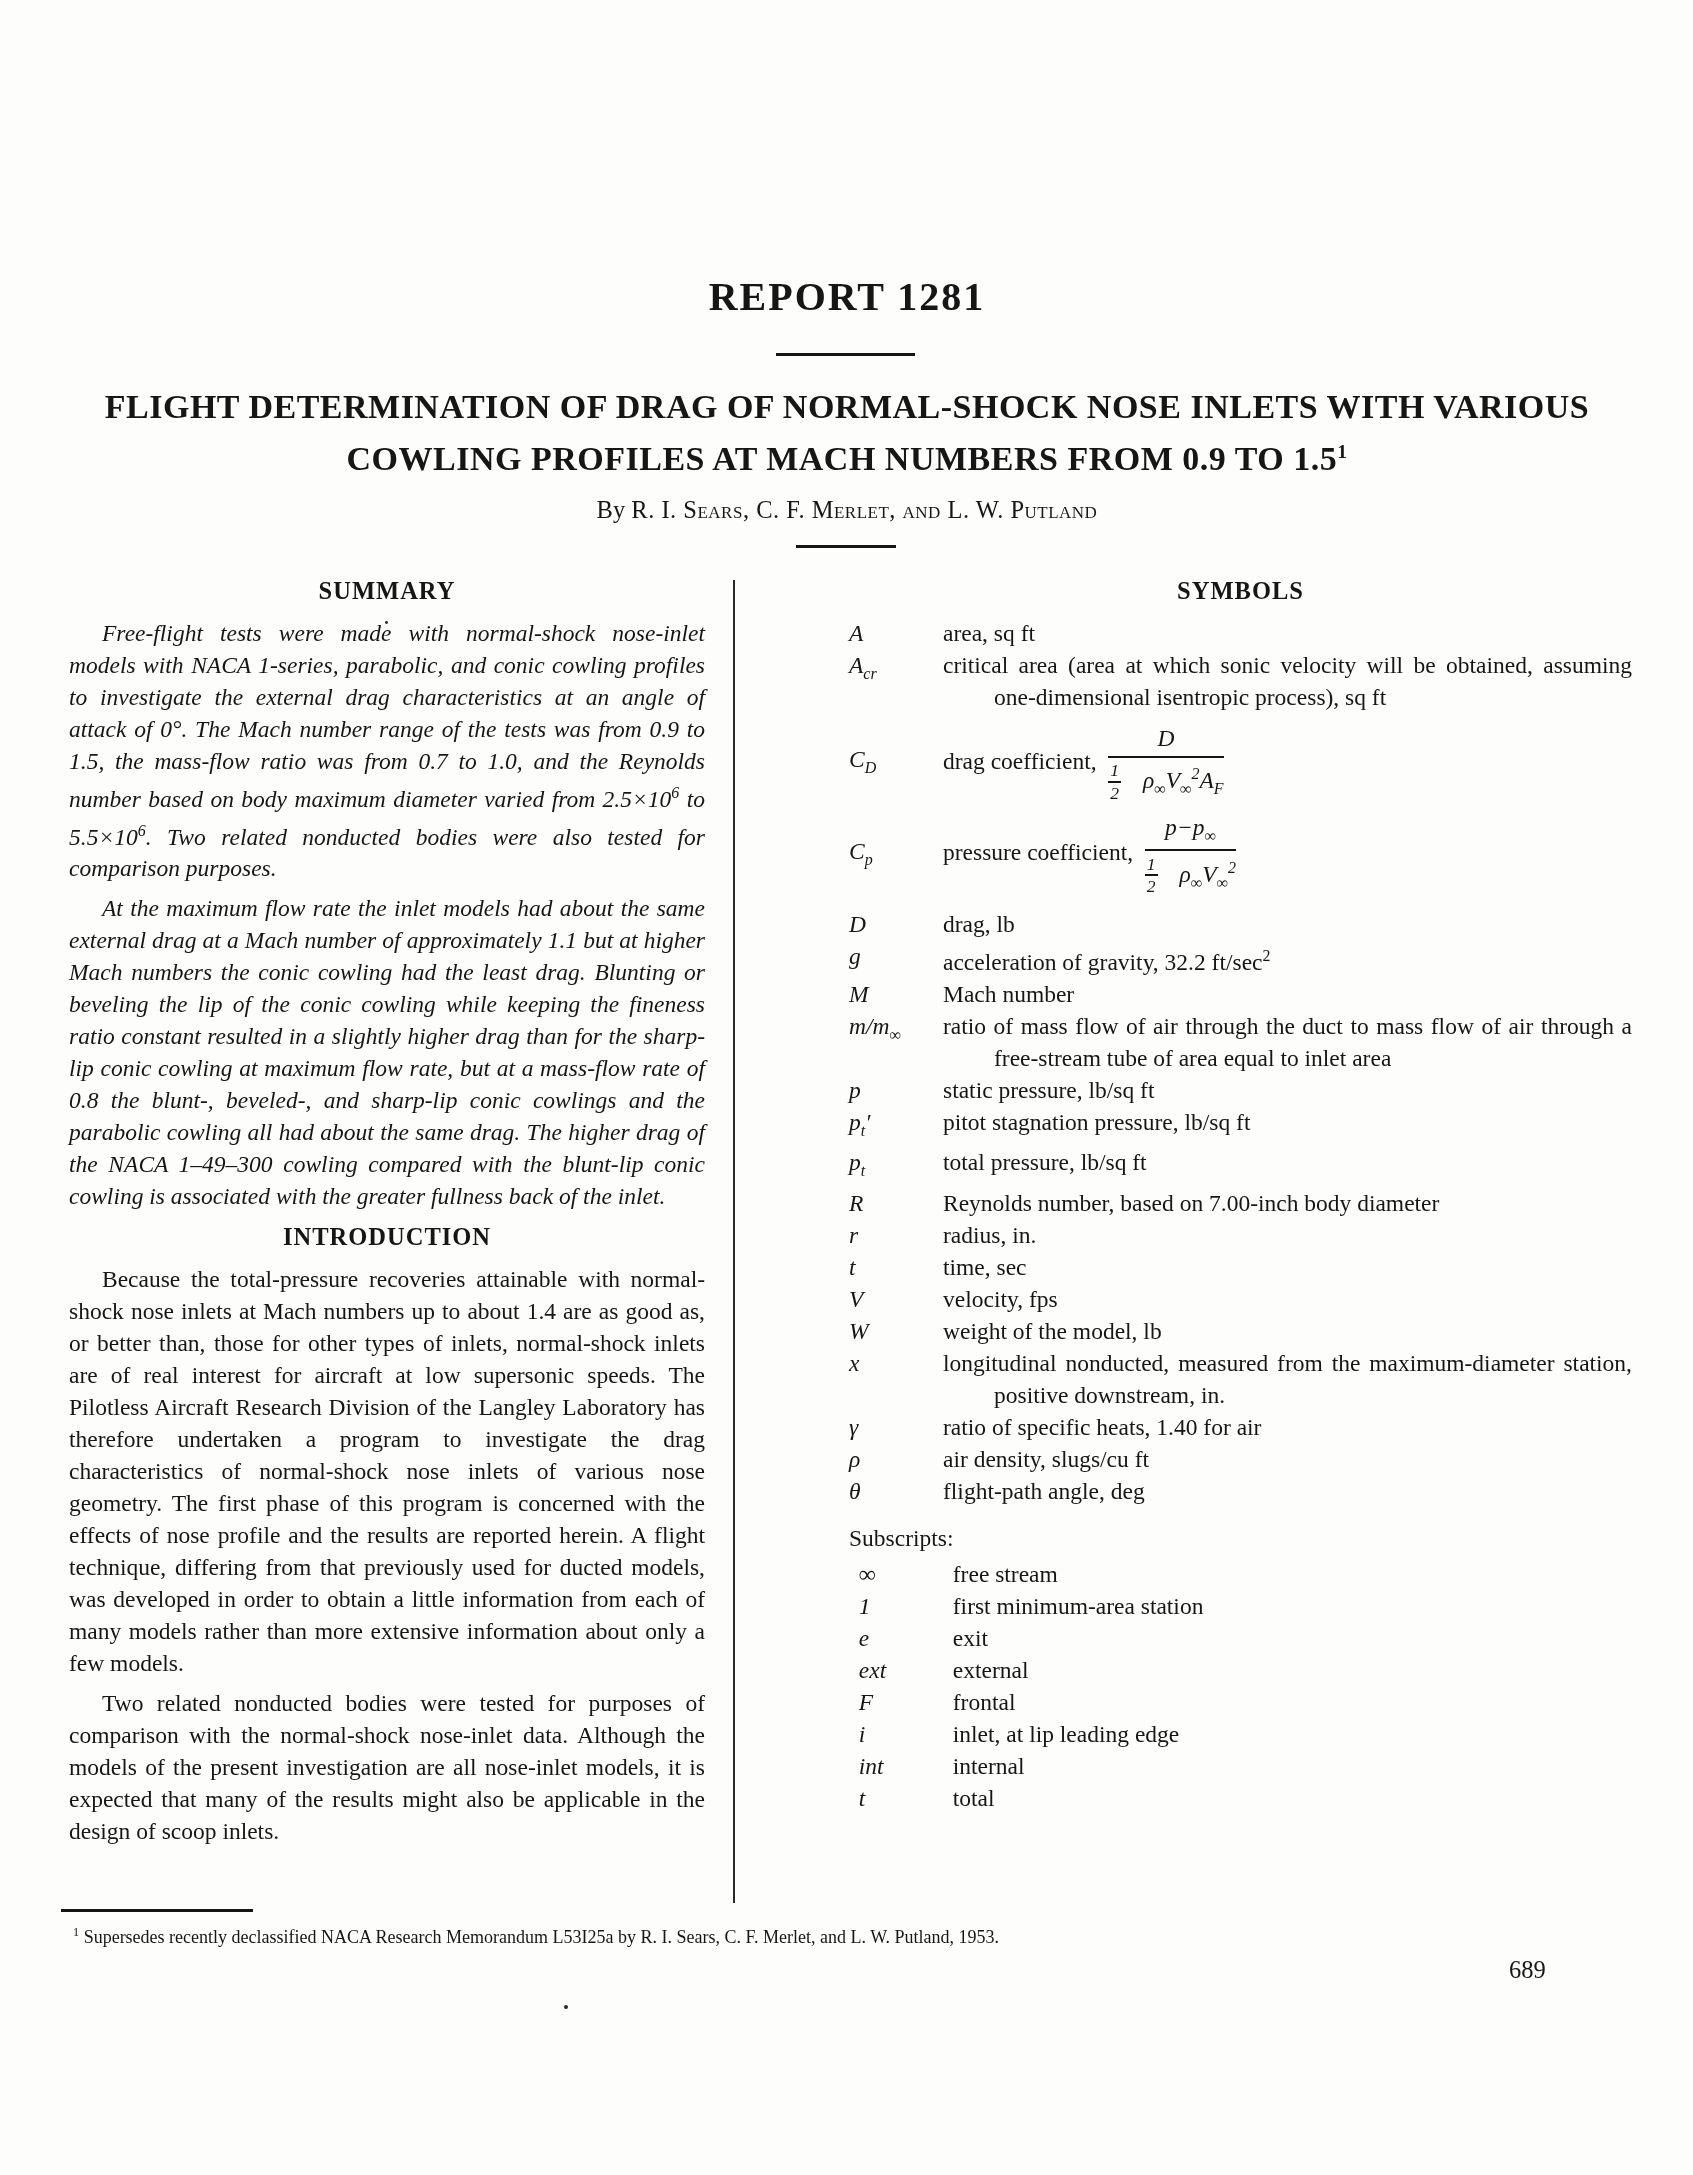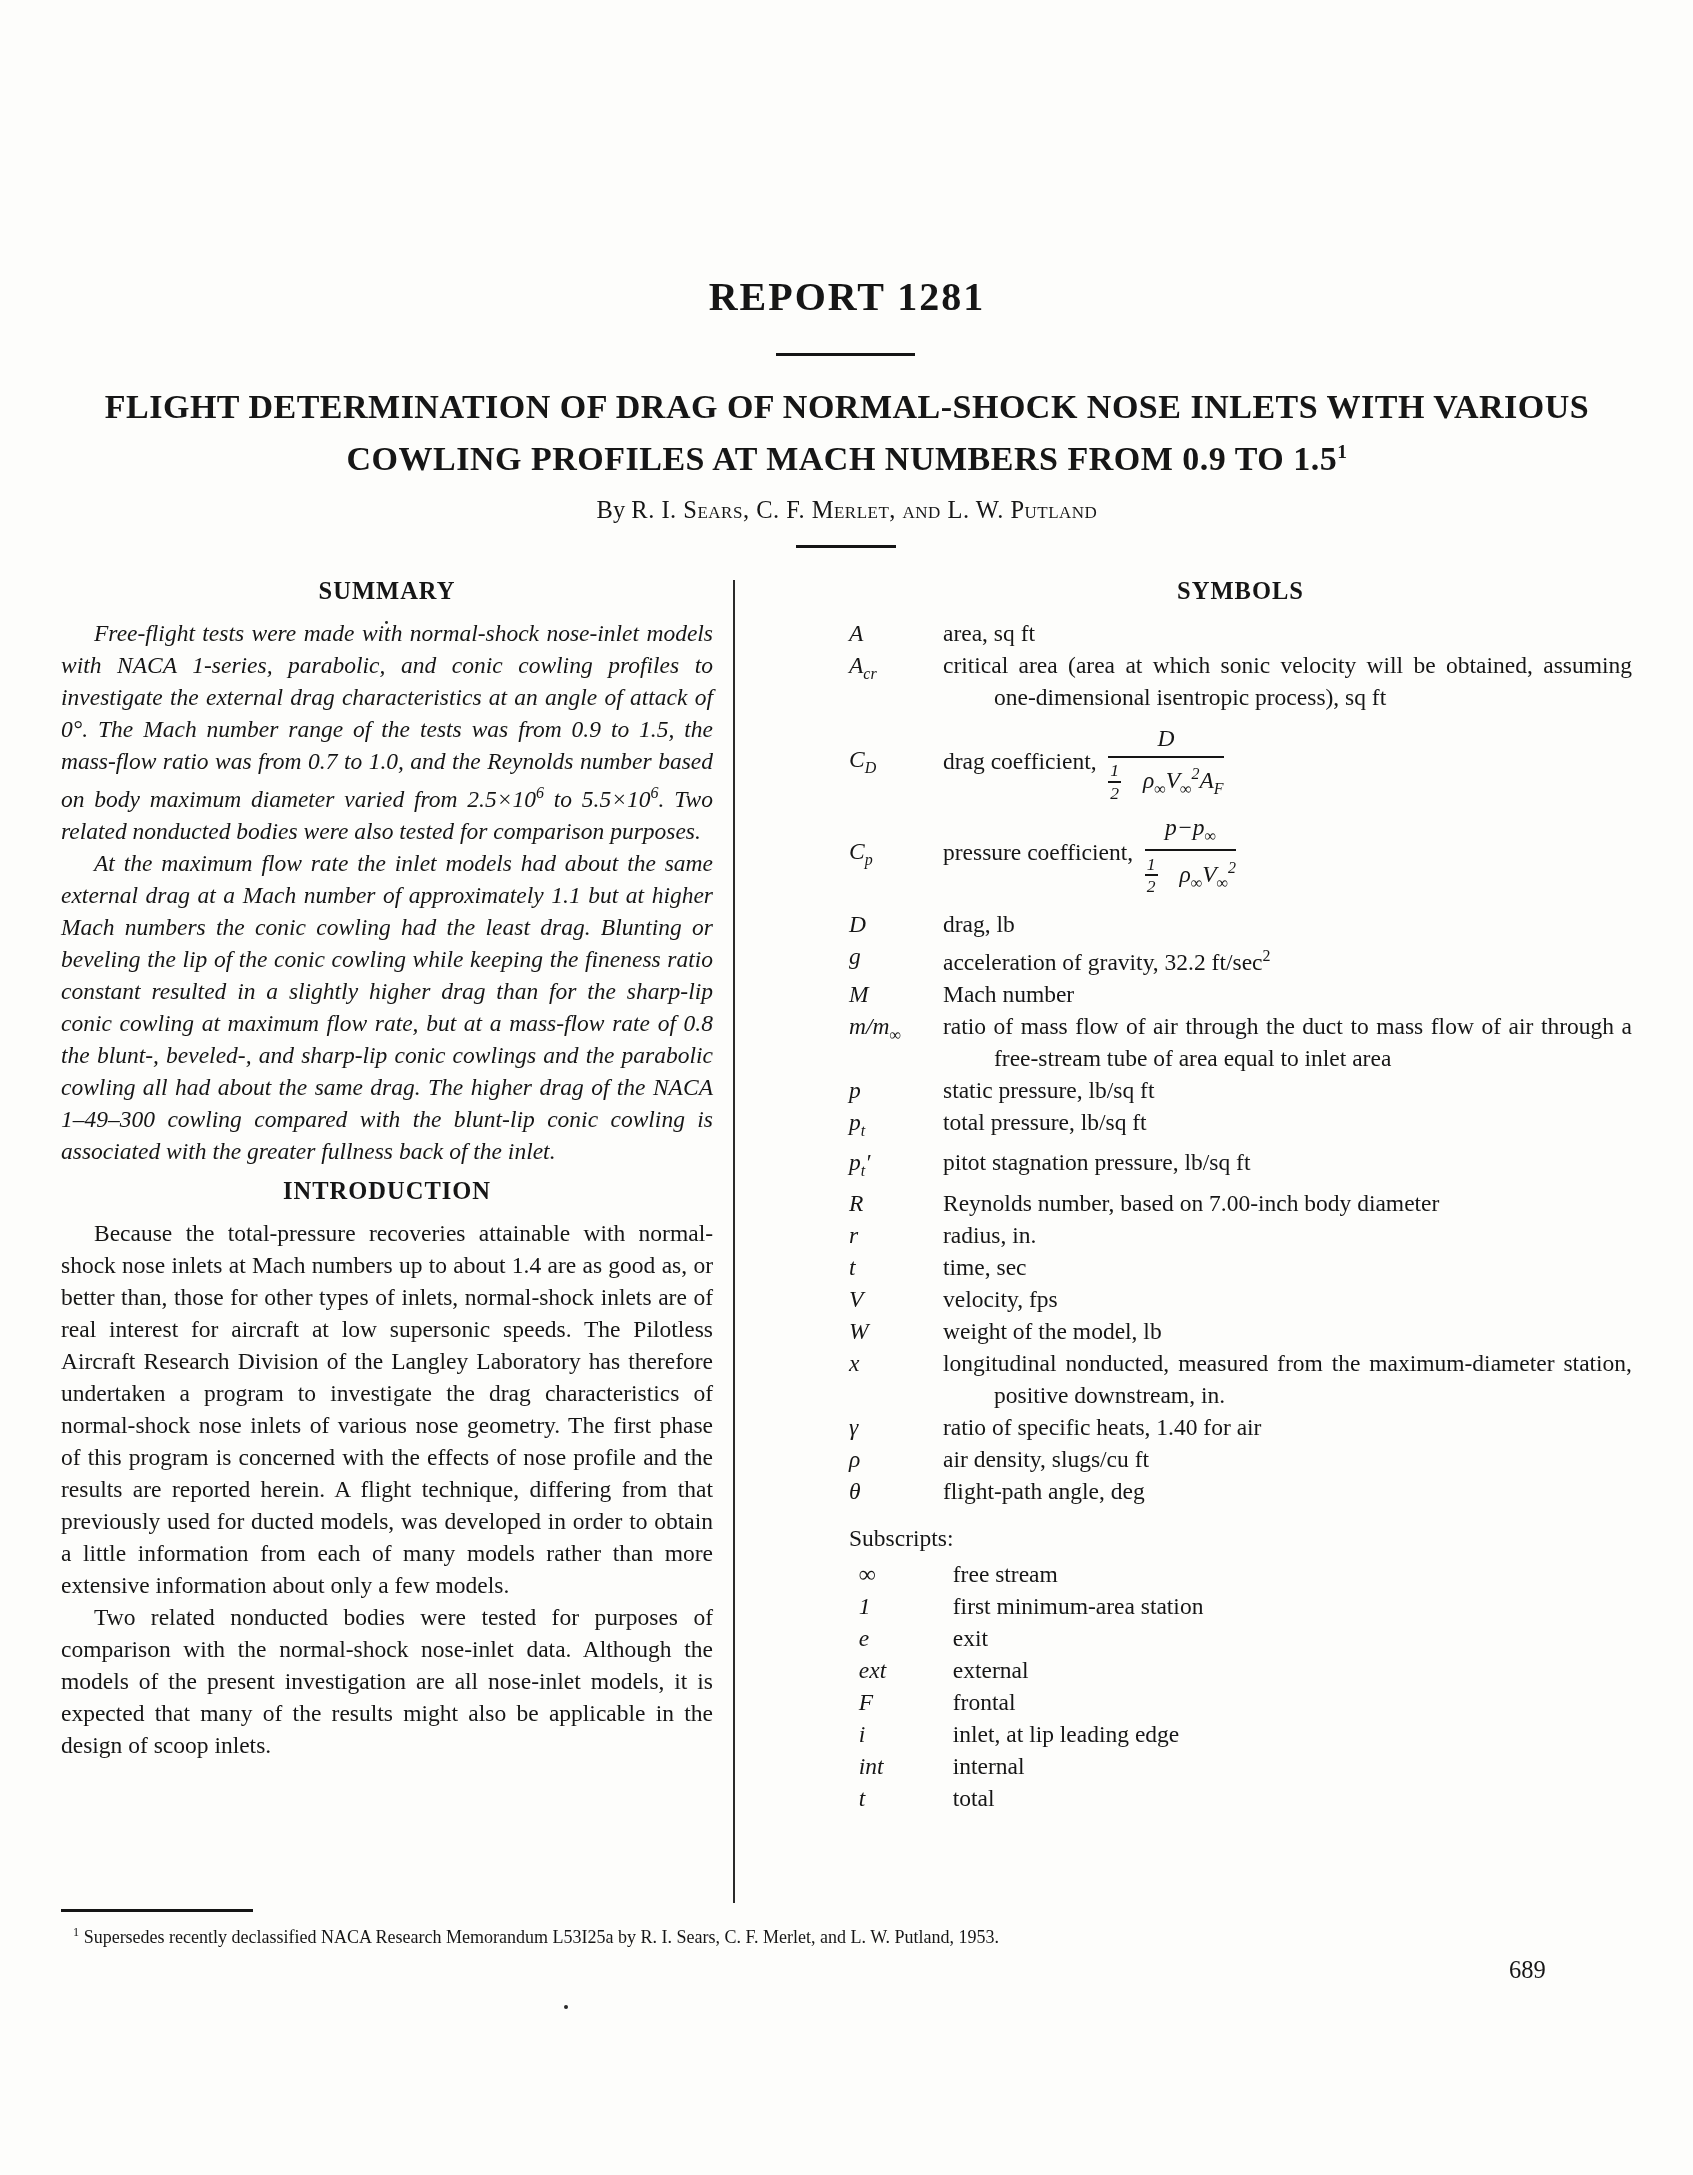--- a/index.html
+++ b/index.html
@@ -59,21 +59,21 @@
   
   .col-divider{position:absolute;left:733px;top:580px;width:2px;height:1323px;background:#2a2a2a;}
   .column{position:absolute;top:576px;font-size:23.5px;line-height:32px;}
   .col-left{left:61px;width:652px;}
   .col-right{left:849px;width:783px;}
   .col-heading{
     text-align:center;font-weight:bold;font-size:24.5px;letter-spacing:1px;
     margin:0 0 11.8px 0;line-height:29px;
   }
   .intro-heading{margin-top:9.8px;}
-  .column p{margin:0;text-align:justify;text-indent:33px;}
+  .column p{margin:8px;text-align:justify;text-indent:33px;}
   .summary-par{font-style:italic;}
   
   .sym-row{display:flex;align-items:flex-start;}
   .sym{flex:0 0 94px;font-style:italic;white-space:nowrap;}
   .desc{flex:1;text-align:justify;padding-left:51px;text-indent:-51px;}
   .formula-row{margin:11.8px 0;align-items:center;}
   .formula-row .desc{text-align:left;padding-left:0;text-indent:0;}
   .frac{
     display:inline-flex;flex-direction:column;align-items:center;
     vertical-align:middle;margin-left:5.9px;line-height:1.15;
@@ -183,26 +183,26 @@
         </div>
         <div class="sym-row">
           <span class="sym">m/m<sub>∞</sub></span>
           <span class="desc">ratio of mass flow of air through the duct to mass flow of air through a free-stream tube of area equal to inlet area</span>
         </div>
         <div class="sym-row">
           <span class="sym">p</span>
           <span class="desc">static pressure, lb/sq ft</span>
         </div>
         <div class="sym-row">
+          <span class="sym">p<sub>t</sub>′</span>
+          <span class="desc">pitot stagnation pressure, lb/sq ft</span>
+        </div>
+        <div class="sym-row">
           <span class="sym">p<sub>t</sub></span>
           <span class="desc">total pressure, lb/sq ft</span>
-        </div>
-        <div class="sym-row">
-          <span class="sym">p<sub>t</sub>′</span>
-          <span class="desc">pitot stagnation pressure, lb/sq ft</span>
         </div>
         <div class="sym-row">
           <span class="sym">R</span>
           <span class="desc">Reynolds number, based on 7.00-inch body diameter</span>
         </div>
         <div class="sym-row">
           <span class="sym">r</span>
           <span class="desc">radius, in.</span>
         </div>
         <div class="sym-row">

